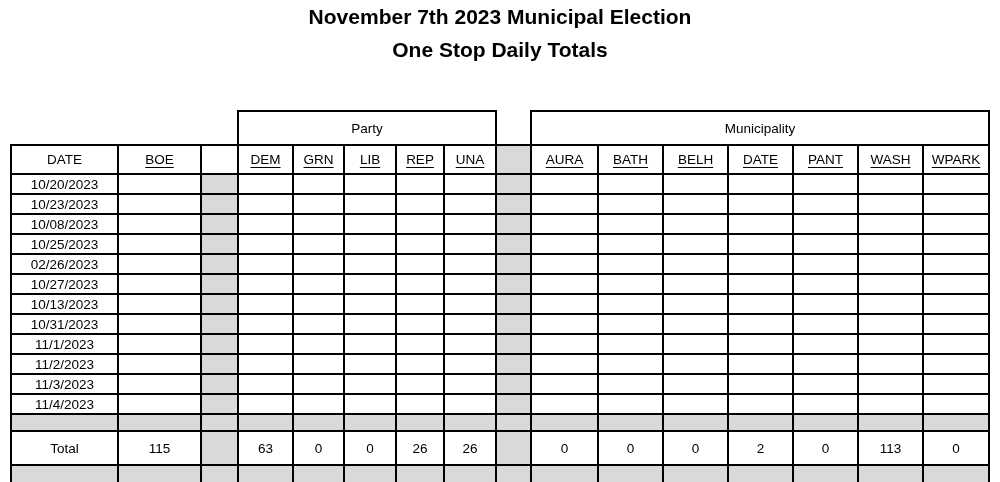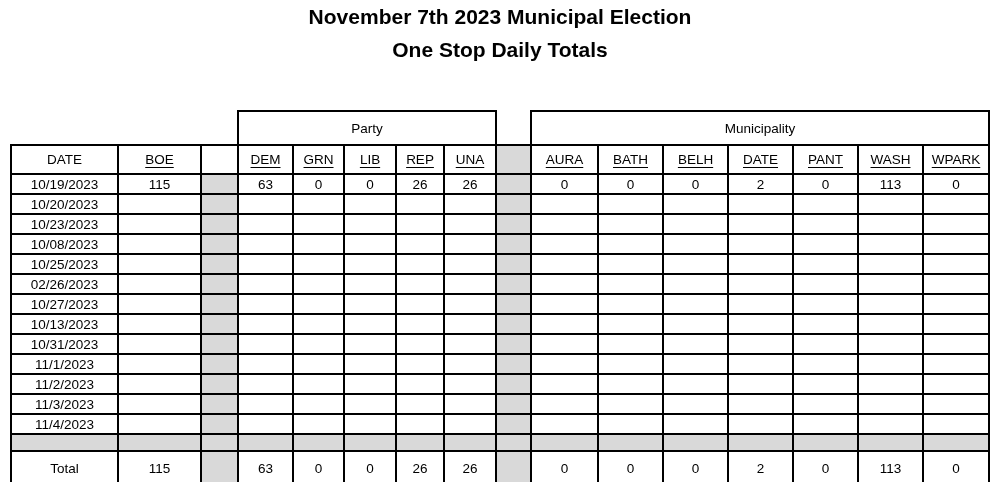--- a/index.html
+++ b/index.html
@@ -104,38 +104,20 @@
       <th class="hdr">BATH</th>
       <th class="hdr">BELH</th>
       <th class="hdr">DATE</th>
       <th class="hdr">PANT</th>
       <th class="hdr">WASH</th>
       <th class="hdr">WPARK</th>
     </tr>
   </thead>
   <tbody id="tbody">
       <tr class="data-row">
-        <td class="bold">10/19/2023</td>
-        <td class="bold">115</td>
-        <td class="gray"></td>
-        <td>63</td>
-        <td>0</td>
-        <td>0</td>
-        <td>26</td>
-        <td>26</td>
-        <td class="gray"></td>
-        <td>0</td>
-        <td>0</td>
-        <td>0</td>
-        <td>2</td>
-        <td>0</td>
-        <td>113</td>
-        <td>0</td>
-      </tr>
-      <tr class="data-row">
         <td class="bold">10/20/2023</td>
         <td class="bold"></td>
         <td class="gray"></td>
         <td></td>
         <td></td>
         <td></td>
         <td></td>
         <td></td>
         <td class="gray"></td>
         <td></td>

